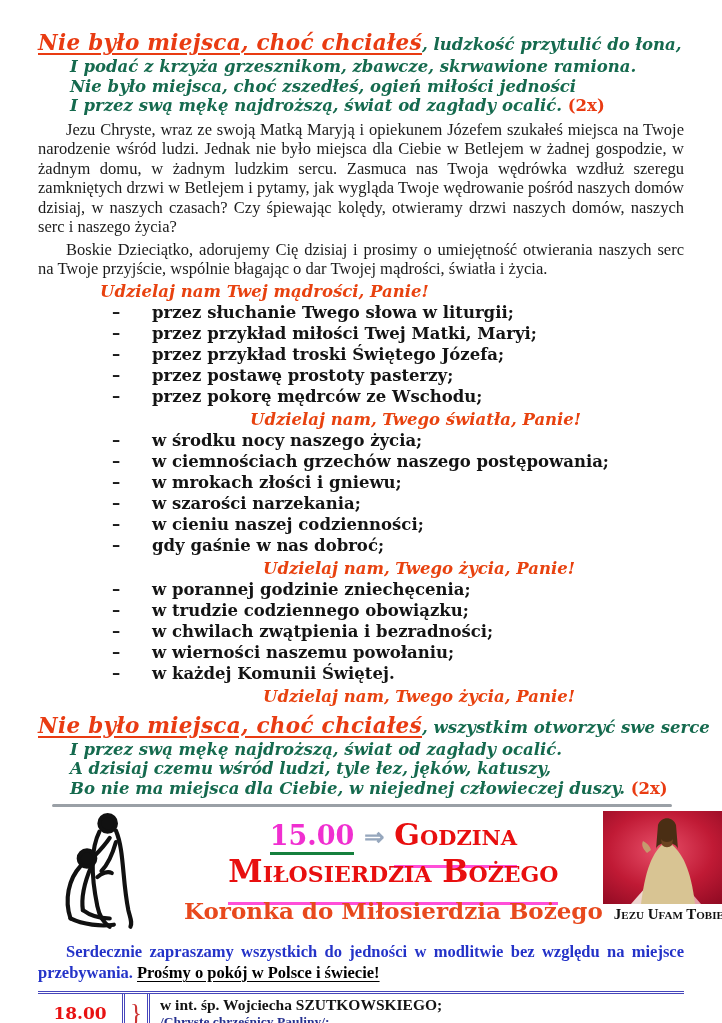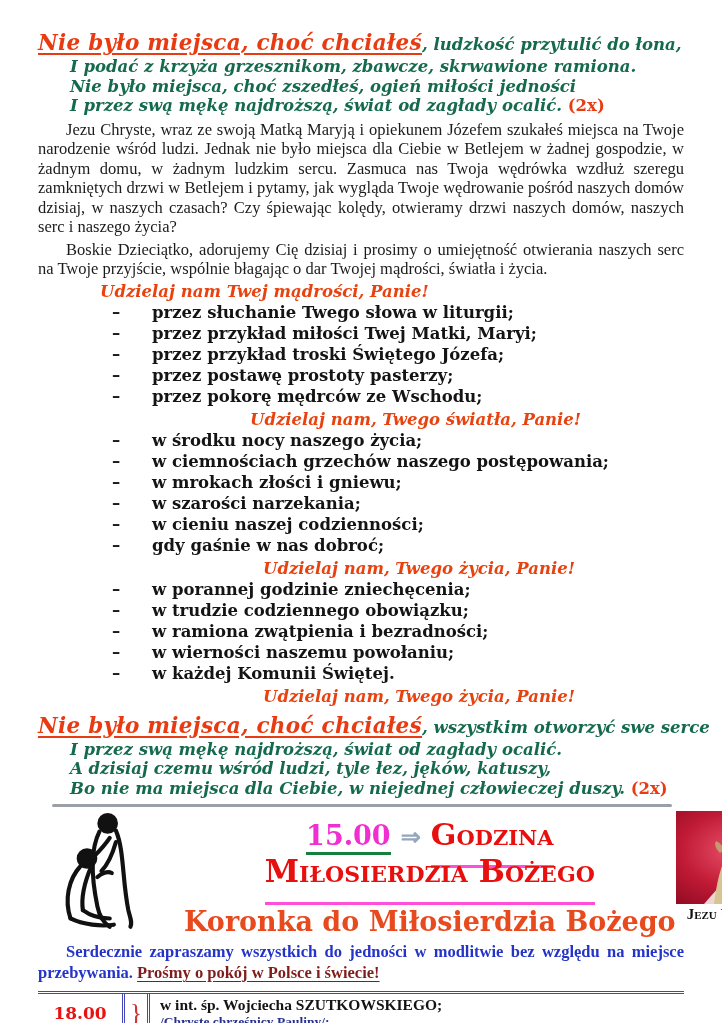--- a/index.html
+++ b/index.html
@@ -50,34 +50,34 @@
     border-bottom:3px solid #15803d; padding-bottom:1px;
   }
   .mercy-arrow { font-size:24px; color:#96a7bd; font-weight:700; margin:0 6px; }
   .mercy-title {
     font-family:"DejaVu Serif", serif; font-weight:800; font-variant:small-caps;
     color:#e80f0f; font-size:30px; border-bottom:3px solid #ff4fd8; padding-bottom:13px;
   }
   .mercy-line2 { margin-top:1px; white-space:nowrap; }
   .mercy-line2 .mercy-title { font-size:31px; }
   .mercy-subtitle {
-    margin-top:17px; font-family:"DejaVu Serif", serif; font-weight:800;
-    color:#e8491d; font-size:27px; white-space:nowrap;
+    margin-top:8px; font-family:"DejaVu Serif", serif; font-weight:800;
+    color:#e8491d; font-size:23px; white-space:nowrap;
   }
   .mercy-right { flex:0 0 auto; width:132px; text-align:center; }
   .mercy-img { width:128px; height:93px; display:block; }
   .mercy-caption {
     font-family:"Liberation Serif", serif; font-variant:small-caps; font-weight:700;
     font-size:15px; color:#111; margin-top:2px; white-space:nowrap;
   }
 
   
   .invitation { margin-top:4px; font-weight:700; font-size:16.5px; line-height:21px; text-align:justify; text-indent:28px; }
   .invitation .intro { color:#2433c8; }
-  .invitation .call { color:#7f1d1d; text-decoration:underline; text-underline-offset:3px; }
+  .invitation .call { color:#000000; text-decoration:underline; text-underline-offset:3px; }
 
   
   .schedule { margin-top:8px; }
   .hr-double { border-top:3px double #4646bb; }
   .srow { display:flex; align-items:center; }
   .srow.r1 { height:37px; }
   .time-cell { width:84px; text-align:center; font-family:"DejaVu Serif", serif; font-weight:800; font-size:17px; color:#e81212; }
   .brace-cell { width:28px; border-left:3px double #4646bb; border-right:3px double #4646bb; align-self:stretch;
     display:flex; align-items:center; justify-content:center; color:#cc3333; font-size:26px; font-weight:400; }
   .text-cell { flex:1; padding-left:10px; font-weight:700; font-size:15.5px; color:#141414; }
@@ -157,21 +157,21 @@
     <div class="litany-item">
         <span class="litany-dash">–</span>
         <span class="litany-text">w porannej godzinie zniechęcenia;</span>
       </div>
     <div class="litany-item">
         <span class="litany-dash">–</span>
         <span class="litany-text">w trudzie codziennego obowiązku;</span>
       </div>
     <div class="litany-item">
         <span class="litany-dash">–</span>
-        <span class="litany-text">w ramiona zwątpienia i bezradności;</span>
+        <span class="litany-text">w chwilach zwątpienia i bezradności;</span>
       </div>
     <div class="litany-item">
         <span class="litany-dash">–</span>
         <span class="litany-text">w wierności naszemu powołaniu;</span>
       </div>
     <div class="litany-item">
         <span class="litany-dash">–</span>
         <span class="litany-text">w każdej Komunii Świętej.</span>
       </div>
 

